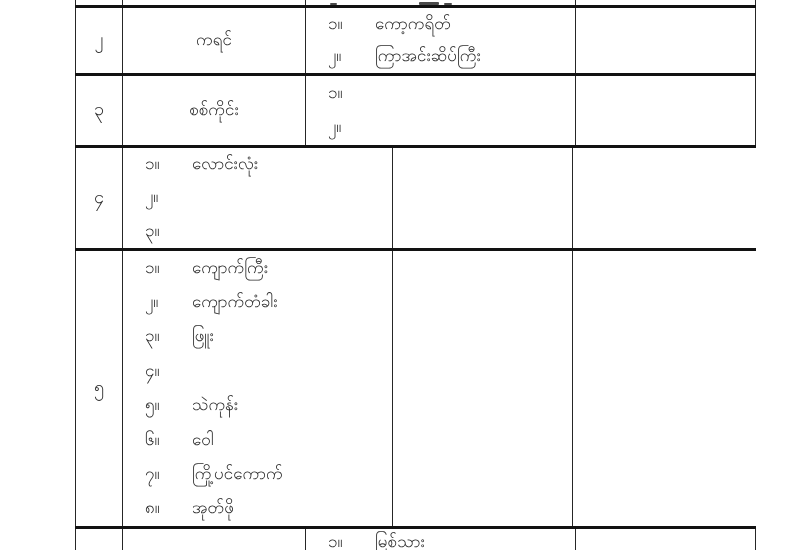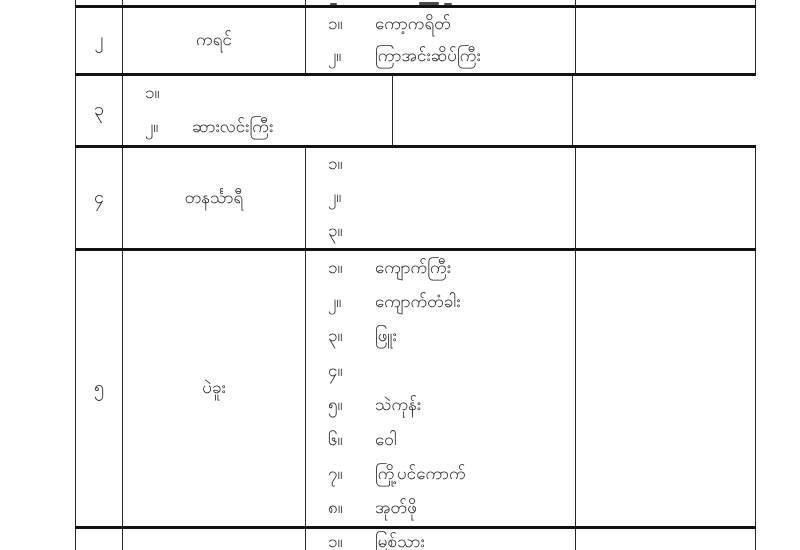--- a/index.html
+++ b/index.html
@@ -104,50 +104,49 @@
   </div>
           <div class="item">
     <span class="inum">၂။</span>
     <span class="iname">ကြာအင်းဆိပ်ကြီး</span>
   </div>
         </div>
     <div class="cell c4"></div>
   </div>
       <div class="row" style="height: 72px;">
     <div class="cell c1">၃</div>
+    <div class="cell c2">စစ်ကိုင်း</div>
     <div class="cell c3">
           <div class="item">
     <span class="inum">၁။</span>
   </div>
           <div class="item">
     <span class="inum">၂။</span>
-    <span class="iname">ဆားလင်းကြီး</span>
   </div>
         </div>
     <div class="cell c4"></div>
   </div>
       <div class="row" style="height: 103px;">
     <div class="cell c1">၄</div>
-    <div class="cell c2">တနင်္သာရီ</div>
     <div class="cell c3">
           <div class="item">
     <span class="inum">၁။</span>
+    <span class="iname">လောင်းလုံး</span>
   </div>
           <div class="item">
     <span class="inum">၂။</span>
   </div>
           <div class="item">
     <span class="inum">၃။</span>
   </div>
         </div>
     <div class="cell c4"></div>
   </div>
       <div class="row" style="height: 278px;">
     <div class="cell c1">၅</div>
-    <div class="cell c2">ပဲခူး</div>
     <div class="cell c3">
           <div class="item">
     <span class="inum">၁။</span>
     <span class="iname">ကျောက်ကြီး</span>
   </div>
           <div class="item">
     <span class="inum">၂။</span>
     <span class="iname">ကျောက်တံခါး</span>
   </div>
           <div class="item">

